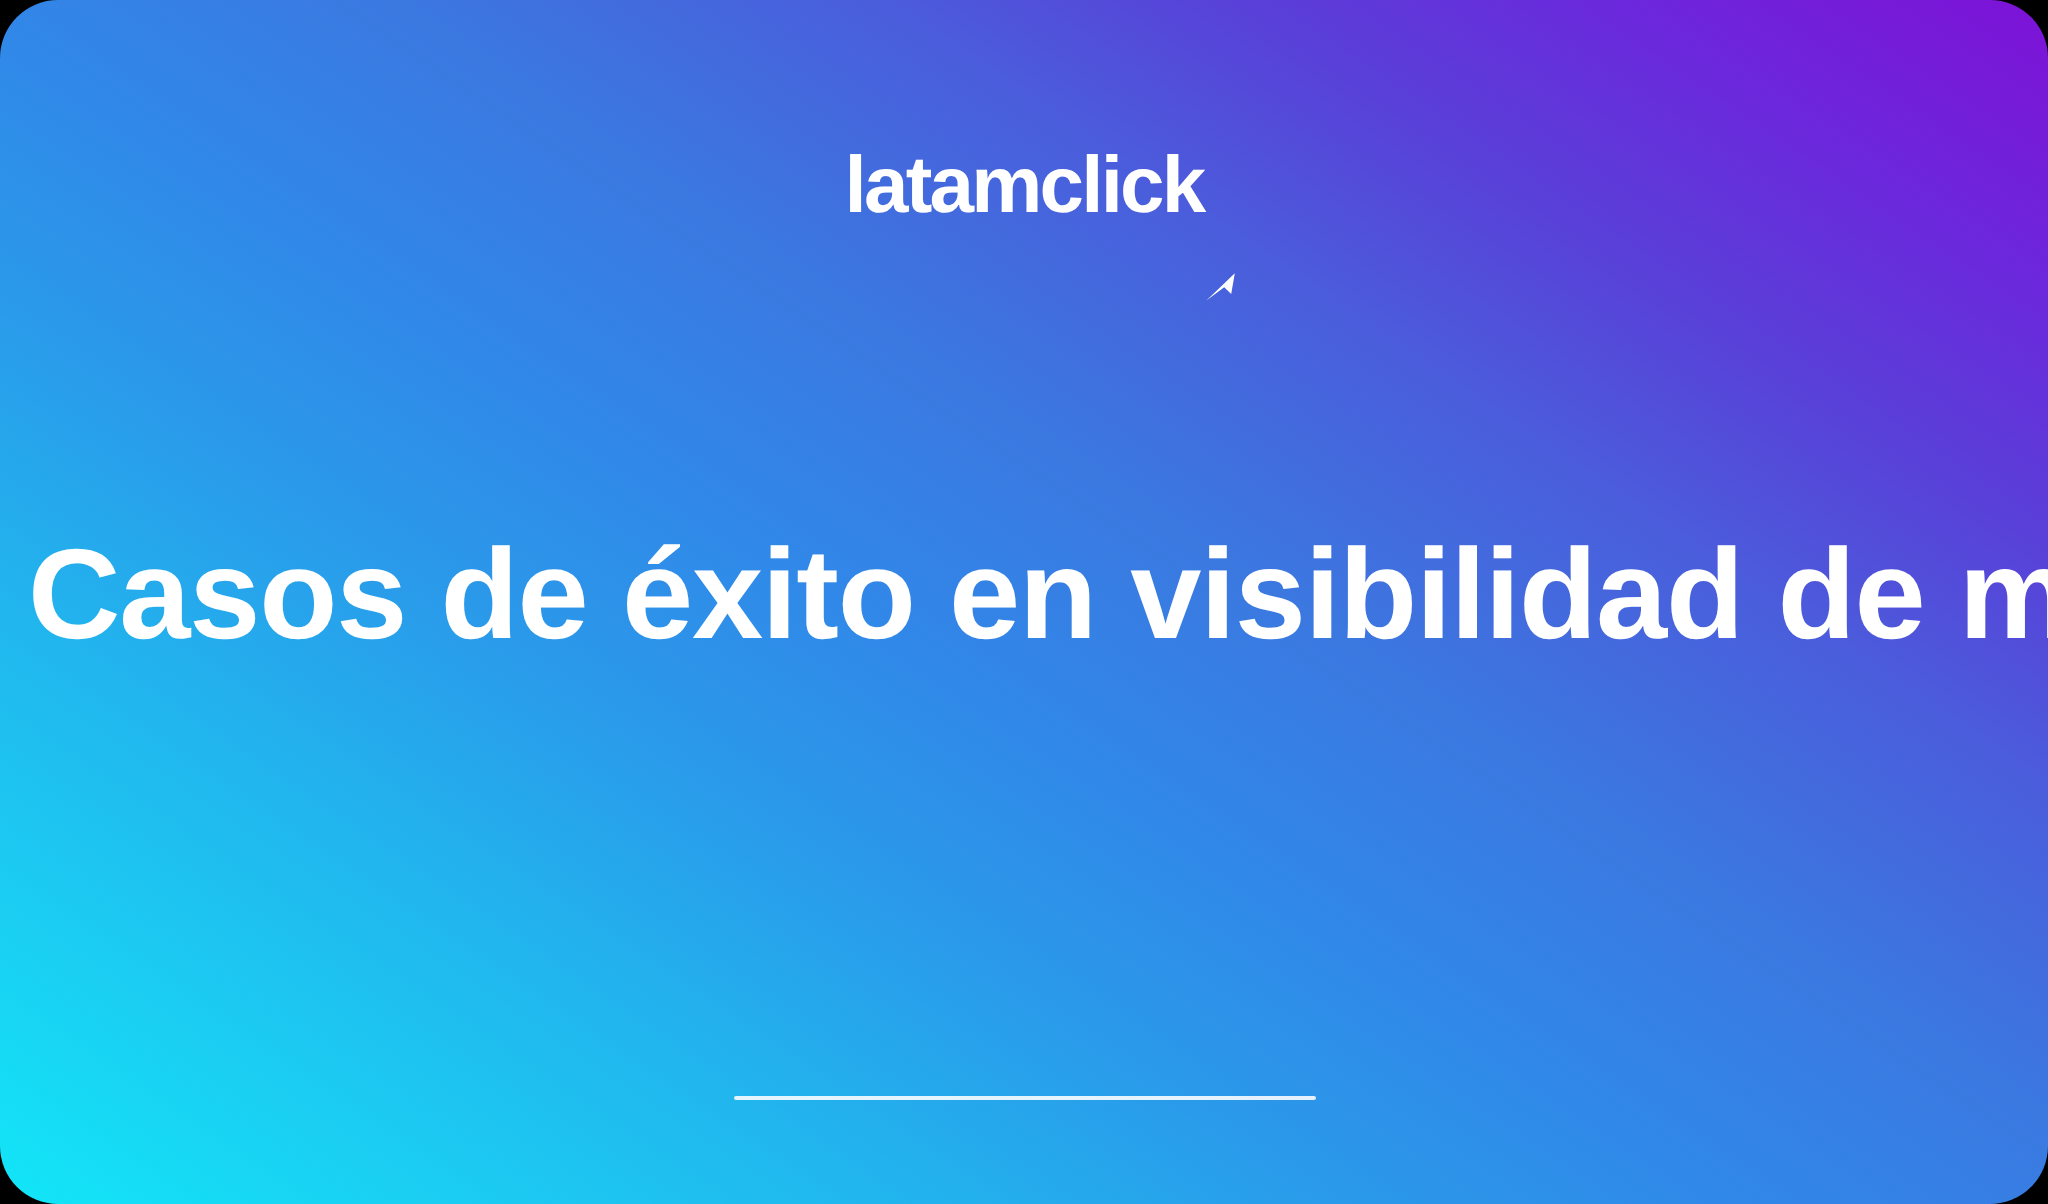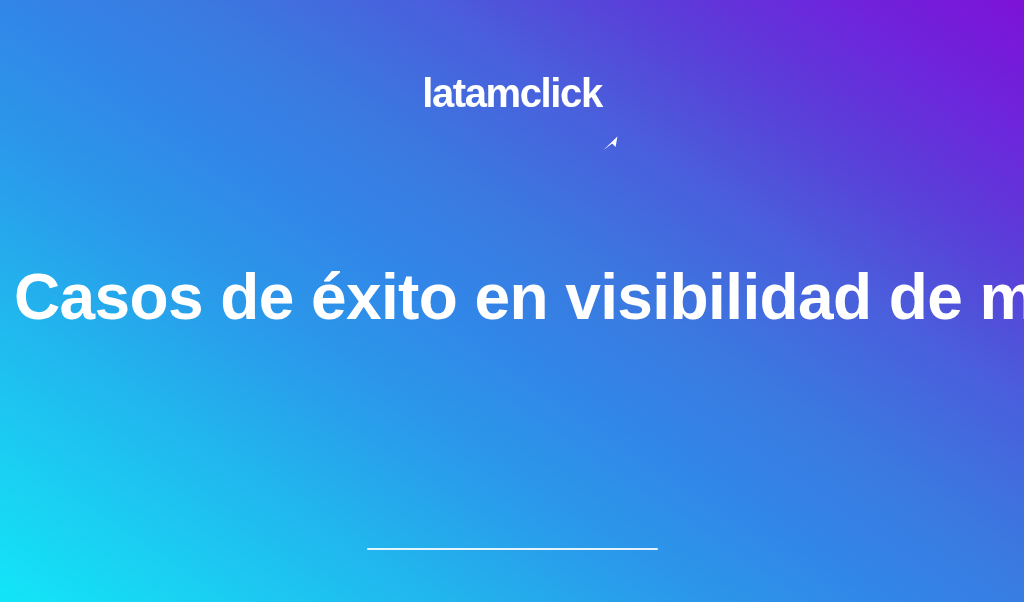--- a/index.html
+++ b/index.html
@@ -24,20 +24,21 @@
         #1BCDF2 12%,
         #21B6EE 23%,
         #2A9AEA 35%,
         #3187E8 46%,
         #3B78E0 57%,
         #4A5EDC 69%,
         #5940D8 79%,
         #6C27DC 89%,
         #7D12D6 100%
       );
+    border-radius: 29px;
   }
 
   
   .logo-wrap {
     position: absolute;
     top: 66px;
     left: 0;
     width: 100%;
     display: flex;
     justify-content: center;

